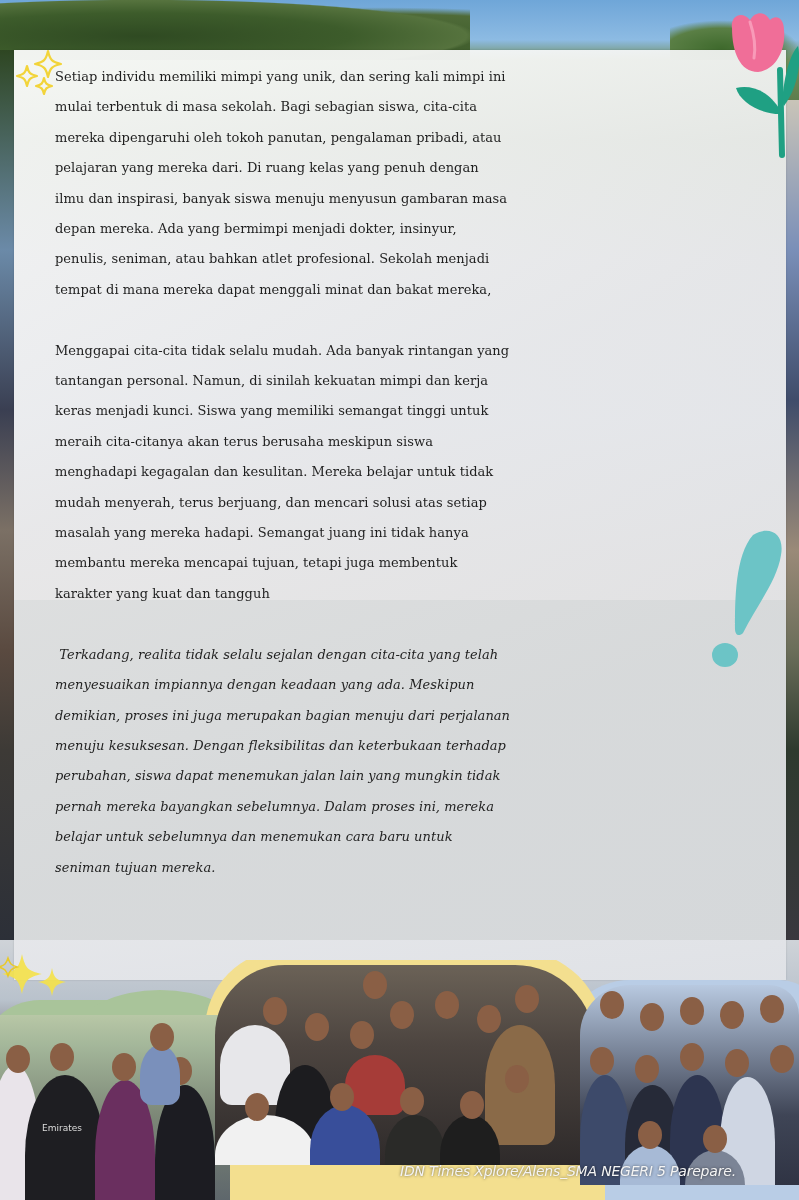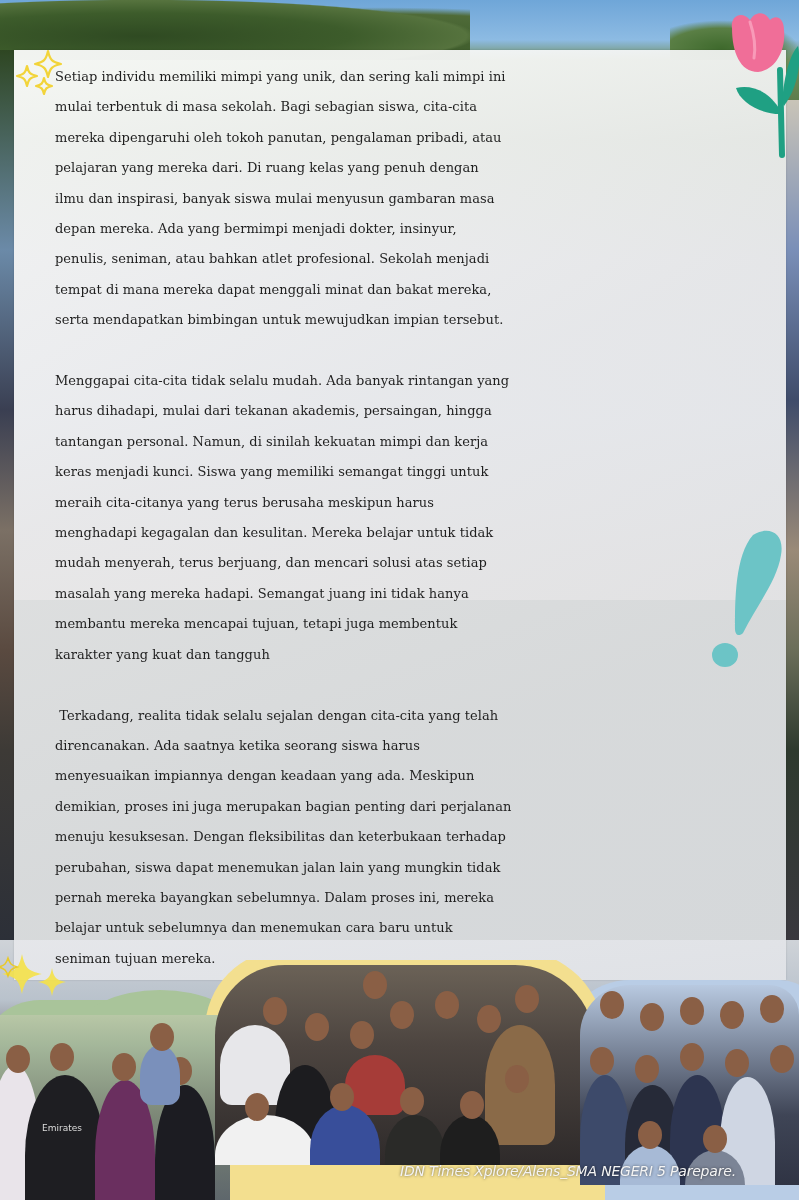--- a/index.html
+++ b/index.html
@@ -45,21 +45,21 @@
   }
   .article {
     position: absolute; left: 55px; top: 62px; width: 720px;
     color: #1f1f1f;
     font-size: 13px;
     line-height: 30.4px;
     letter-spacing: 0.05px;
   }
   .article p { margin: 0; white-space: pre; }
   .article .para { margin-bottom: 30.4px; }
-  .article .para:last-child { margin-bottom: 0; }
+  .article .para:last-child { margin-bottom: 0; font-style: italic; }
 
   
   .sparkle-top { position: absolute; left: 12px; top: 48px; width: 52px; height: 52px; }
   .sparkle-bottom { position: absolute; left: 0; top: 948px; width: 80px; height: 70px; }
   .tulip { position: absolute; left: 722px; top: 10px; width: 78px; height: 150px; }
   .exclaim { position: absolute; left: 705px; top: 525px; width: 80px; height: 150px; }
 
   
   .photo-collage { position: absolute; left: 0; top: 960px; width: 799px; height: 240px; overflow: hidden; }
   .blob-green {
@@ -104,43 +104,40 @@
 <div class="bg-bottom"></div>
 
 <div class="paper"></div>
 
 <div class="article">
   <div class="para">
     <p>Setiap individu memiliki mimpi yang unik, dan sering kali mimpi ini</p>
     <p>mulai terbentuk di masa sekolah. Bagi sebagian siswa, cita-cita</p>
     <p>mereka dipengaruhi oleh tokoh panutan, pengalaman pribadi, atau</p>
     <p>pelajaran yang mereka dari. Di ruang kelas yang penuh dengan</p>
-    <p>ilmu dan inspirasi, banyak siswa mulai menyusun gambaran masa</p>
+    <p>ilmu dan inspirasi, banyak siswa menuju menyusun gambaran masa</p>
     <p>depan mereka. Ada yang bermimpi menjadi dokter, insinyur,</p>
     <p>penulis, seniman, atau bahkan atlet profesional. Sekolah menjadi</p>
     <p>tempat di mana mereka dapat menggali minat dan bakat mereka,</p>
-    <p>serta mendapatkan bimbingan untuk mewujudkan impian tersebut.</p>
   </div>
   <div class="para">
     <p>Menggapai cita-cita tidak selalu mudah. Ada banyak rintangan yang</p>
-    <p>harus dihadapi, mulai dari tekanan akademis, persaingan, hingga</p>
     <p>tantangan personal. Namun, di sinilah kekuatan mimpi dan kerja</p>
     <p>keras menjadi kunci. Siswa yang memiliki semangat tinggi untuk</p>
-    <p>meraih cita-citanya yang terus berusaha meskipun harus</p>
+    <p>meraih cita-citanya akan terus berusaha meskipun siswa</p>
     <p>menghadapi kegagalan dan kesulitan. Mereka belajar untuk tidak</p>
     <p>mudah menyerah, terus berjuang, dan mencari solusi atas setiap</p>
     <p>masalah yang mereka hadapi. Semangat juang ini tidak hanya</p>
     <p>membantu mereka mencapai tujuan, tetapi juga membentuk</p>
     <p>karakter yang kuat dan tangguh</p>
   </div>
   <div class="para">
     <p> Terkadang, realita tidak selalu sejalan dengan cita-cita yang telah</p>
-    <p>direncanakan. Ada saatnya ketika seorang siswa harus</p>
     <p>menyesuaikan impiannya dengan keadaan yang ada. Meskipun</p>
-    <p>demikian, proses ini juga merupakan bagian penting dari perjalanan</p>
+    <p>demikian, proses ini juga merupakan bagian menuju dari perjalanan</p>
     <p>menuju kesuksesan. Dengan fleksibilitas dan keterbukaan terhadap</p>
     <p>perubahan, siswa dapat menemukan jalan lain yang mungkin tidak</p>
     <p>pernah mereka bayangkan sebelumnya. Dalam proses ini, mereka</p>
     <p>belajar untuk sebelumnya dan menemukan cara baru untuk</p>
     <p>seniman tujuan mereka.</p>
   </div>
 </div>
 
 <svg class="sparkle-top" viewBox="0 0 52 52">
   <g fill="none" stroke="#f2d43a" stroke-width="2.2" stroke-linejoin="round">

